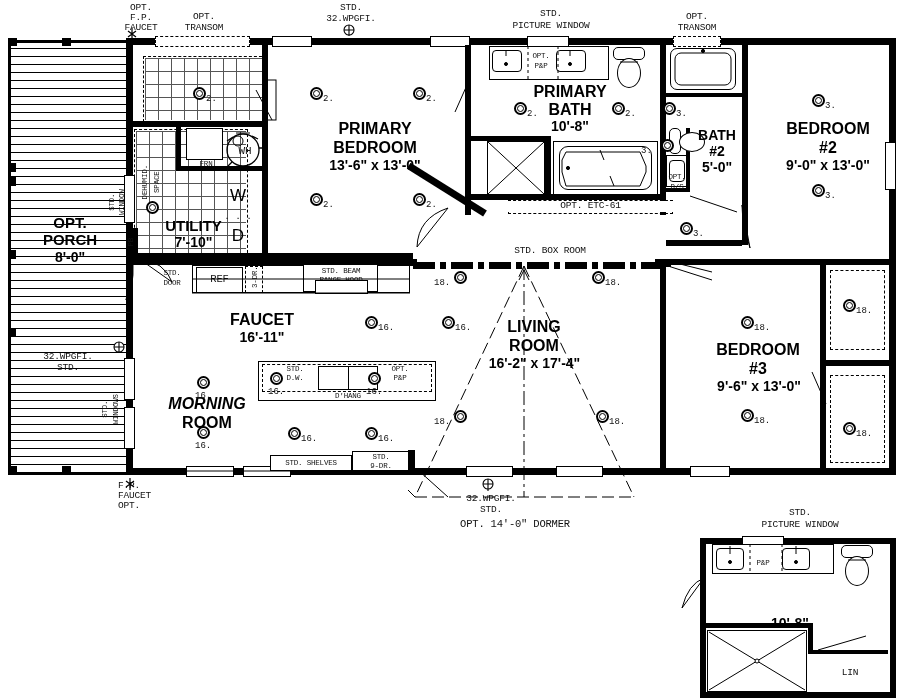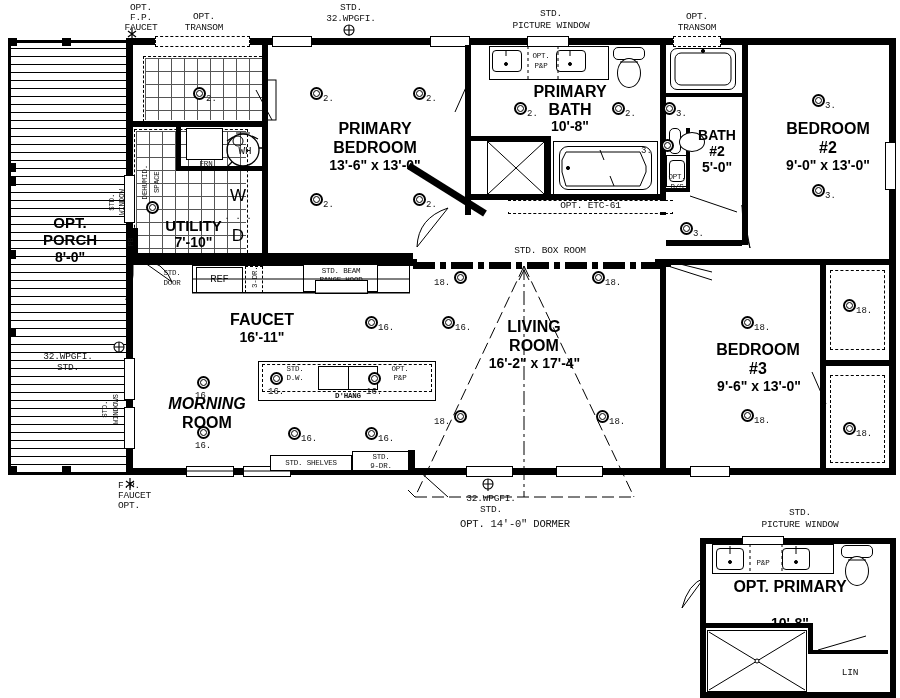--- a/index.html
+++ b/index.html
@@ -214,21 +214,21 @@
   <div class="rm l2" style="left:200px;top:330px;width:124px;">16'-11"</div>
 
   <div class="box" style="left:258px;top:361px;width:178px;height:40px;"></div>
   <div class="dbox" style="left:262px;top:364px;width:170px;height:28px;"></div>
   <div class="box" style="left:318px;top:366px;width:60px;height:24px;"></div>
   <div class="thin" style="left:348px;top:366px;width:1px;height:24px;"></div>
   <div class="an s7" style="left:277px;top:365px;width:36px;">STD.</div>
   <div class="an s7" style="left:277px;top:374px;width:36px;">D.W.</div>
   <div class="an s7" style="left:382px;top:365px;width:36px;">OPT.</div>
   <div class="an s7" style="left:382px;top:374px;width:36px;">P&amp;P</div>
-  <div class="an s7" style="left:300px;top:392px;width:96px;font-weight:bold;">D'HANG</div>
+  <div class="an s7" style="left:300px;top:392px;width:96px;">D'HANG</div>
 
   <div class="rm big" style="left:148px;top:395px;width:118px;font-style:italic;">MORNING</div>
   <div class="rm big" style="left:148px;top:414px;width:118px;">ROOM</div>
 
   <div class="box" style="left:270px;top:455px;width:82px;height:16px;"></div>
   <div class="an s7" style="left:270px;top:459px;width:82px;">STD. SHELVES</div>
   <div class="box" style="left:352px;top:451px;width:58px;height:20px;"></div>
   <div class="an s7" style="left:352px;top:453px;width:58px;">STD.</div>
   <div class="an s7" style="left:352px;top:462px;width:58px;">9-DR.</div>
   <div class="wall" style="left:408px;top:450px;width:7px;height:20px;"></div>
@@ -255,21 +255,20 @@
   <div class="an s7" style="left:748px;top:559px;width:30px;">P&amp;P</div>
   <div class="box" style="left:841px;top:545px;width:32px;height:13px;border-radius:5px;"></div>
   <div class="box" style="left:845px;top:556px;width:24px;height:30px;border-radius:50%;"></div>
 
   <div class="wall" style="left:703px;top:623px;width:110px;height:5px;"></div>
   <div class="wall" style="left:808px;top:623px;width:5px;height:30px;"></div>
   <div class="wall" style="left:808px;top:650px;width:80px;height:4px;"></div>
   <div class="box" style="left:707px;top:630px;width:100px;height:62px;"></div>
   <div class="an s9" style="left:830px;top:668px;width:40px;">LIN</div>
 
-  <div class="rm big" style="left:708px;top:578px;width:164px;">OPT. PRIMARY</div>
   <div class="rm l2" style="left:708px;top:616px;width:164px;">10'-8"</div>
 
   <div class="an s9" style="left:720px;top:508px;width:160px;">STD.</div>
   <div class="an s9" style="left:720px;top:520px;width:160px;">PICTURE WINDOW</div>
 
   <div class="an s9" style="left:110px;top:3px;width:62px;">OPT.</div>
   <div class="an s9" style="left:110px;top:13px;width:62px;">F.P.</div>
   <div class="an s9" style="left:110px;top:23px;width:62px;">FAUCET</div>
 
   <div class="an s9" style="left:168px;top:12px;width:72px;">OPT.</div>

